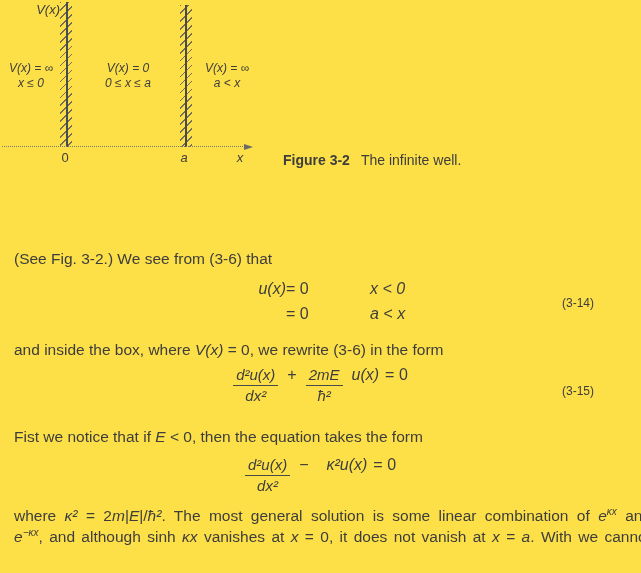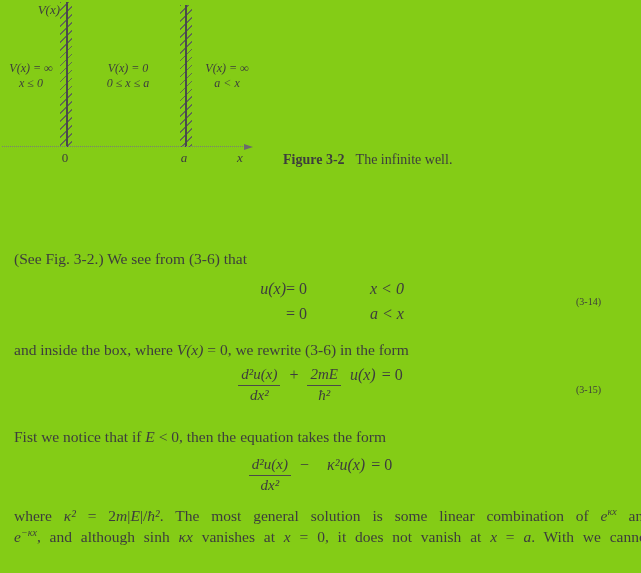--- a/index.html
+++ b/index.html
@@ -1,18 +1,18 @@
 <!DOCTYPE html>
 <html><head>
 <meta charset="utf-8">
 <style>
   html,body{margin:0;padding:0;background:#e8e8e8;}
   #page{
-    position:relative;width:641px;height:573px;background:#84cc16;
-    font-family:Liberation Serif, serif;color:#3d3d3d;overflow:hidden;
+    position:relative;width:641px;height:573px;background:#fde047;
+    font-family:Liberation Sans, sans-serif;color:#3d3d3d;overflow:hidden;
   }
   i{font-style:italic;}
   sup{font-size:10px;line-height:0;vertical-align:6px;}
 
   
   #figure{position:absolute;left:0;top:0;width:280px;height:175px;}
   .ylabel{position:absolute;left:26px;top:2px;width:34px;text-align:right;
           font-size:13px;font-style:italic;}
   .wall{position:absolute;width:1.6px;background:#4a4a4a;}
   #wall-left{left:66px;top:2px;height:145px;}
@@ -60,21 +60,21 @@
           align-items:flex-start;font-size:16px;}
   #eq315{top:366px;}
   #eq-kappa{top:456px;}
   .frac{display:inline-block;text-align:center;font-size:15px;line-height:1.18;
         font-style:italic;}
   .frac .num{display:block;border-bottom:1.1px solid #4a4a4a;padding:0 3px 1px;}
   .frac .den{display:block;padding-top:1px;}
   .op{margin:0 9px;}
   .tail{margin-left:9px;font-style:italic;}
   .tail-rest{margin-left:6px;font-style:normal;}
-  .eqnum{position:absolute;left:576px;font-size:10px;}
+  .eqnum{position:absolute;left:562px;font-size:12px;}
   #num-314{top:296px;}
   #num-315{top:384px;}
 </style>
 </head>
 <body>
 
 <div id="page">
 
   <div id="figure">
     <div class="ylabel">V(x)</div>

